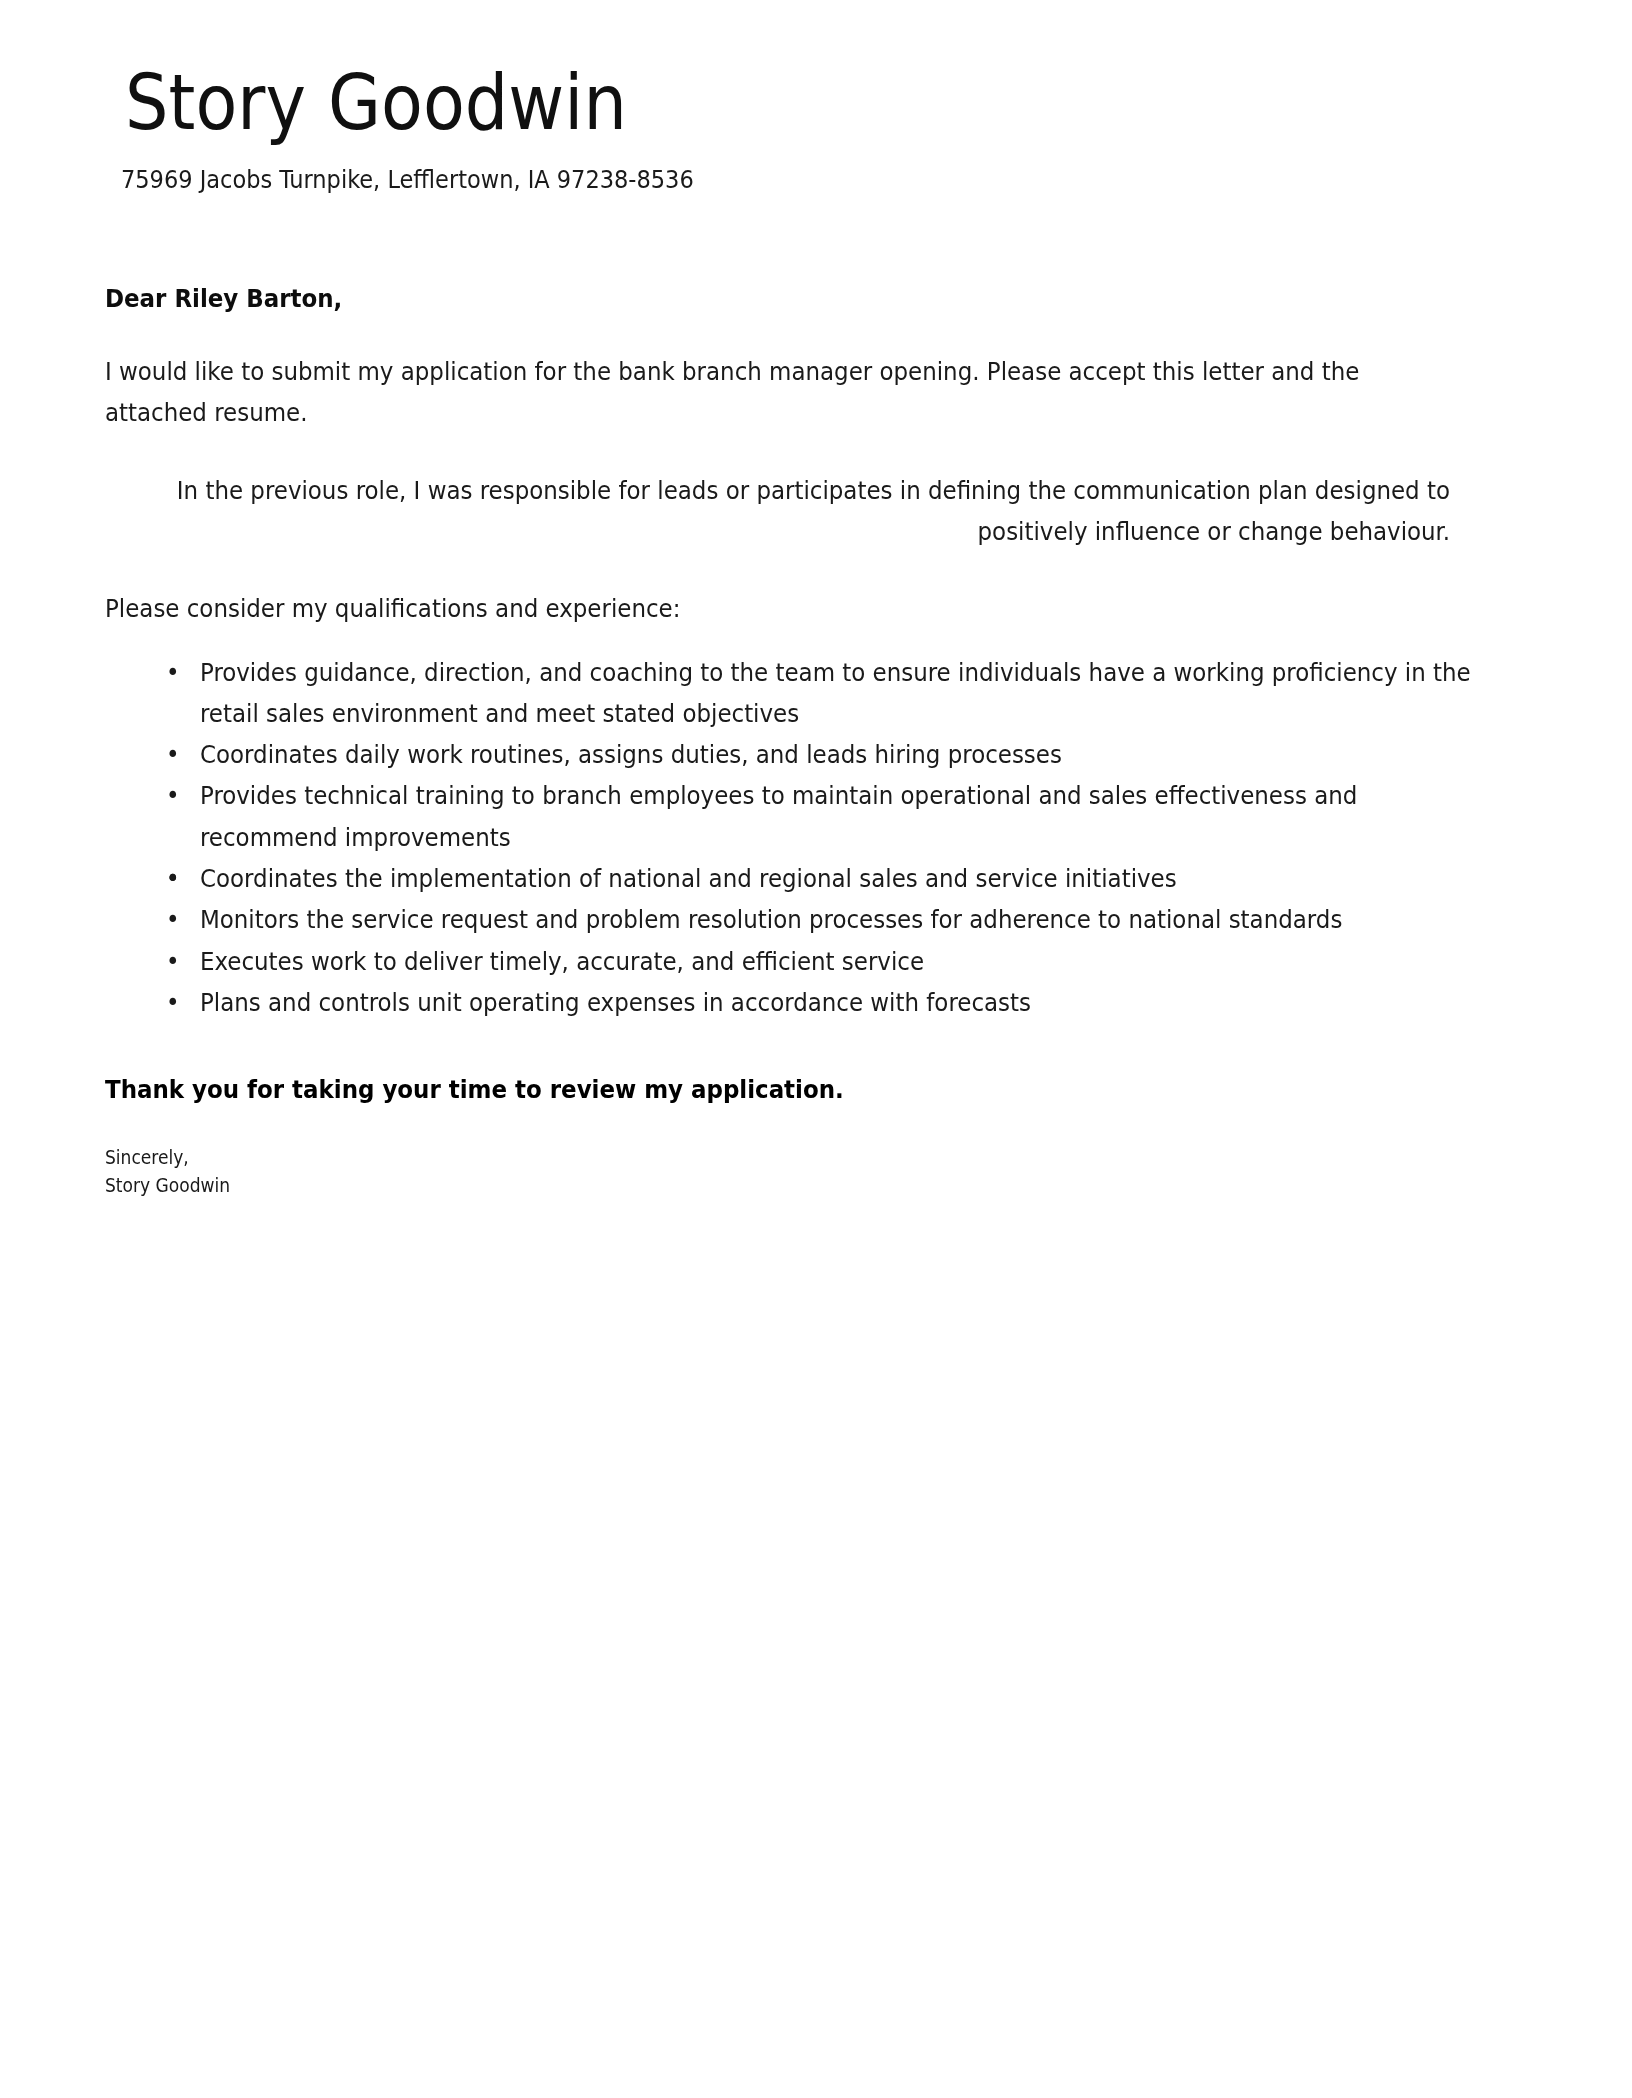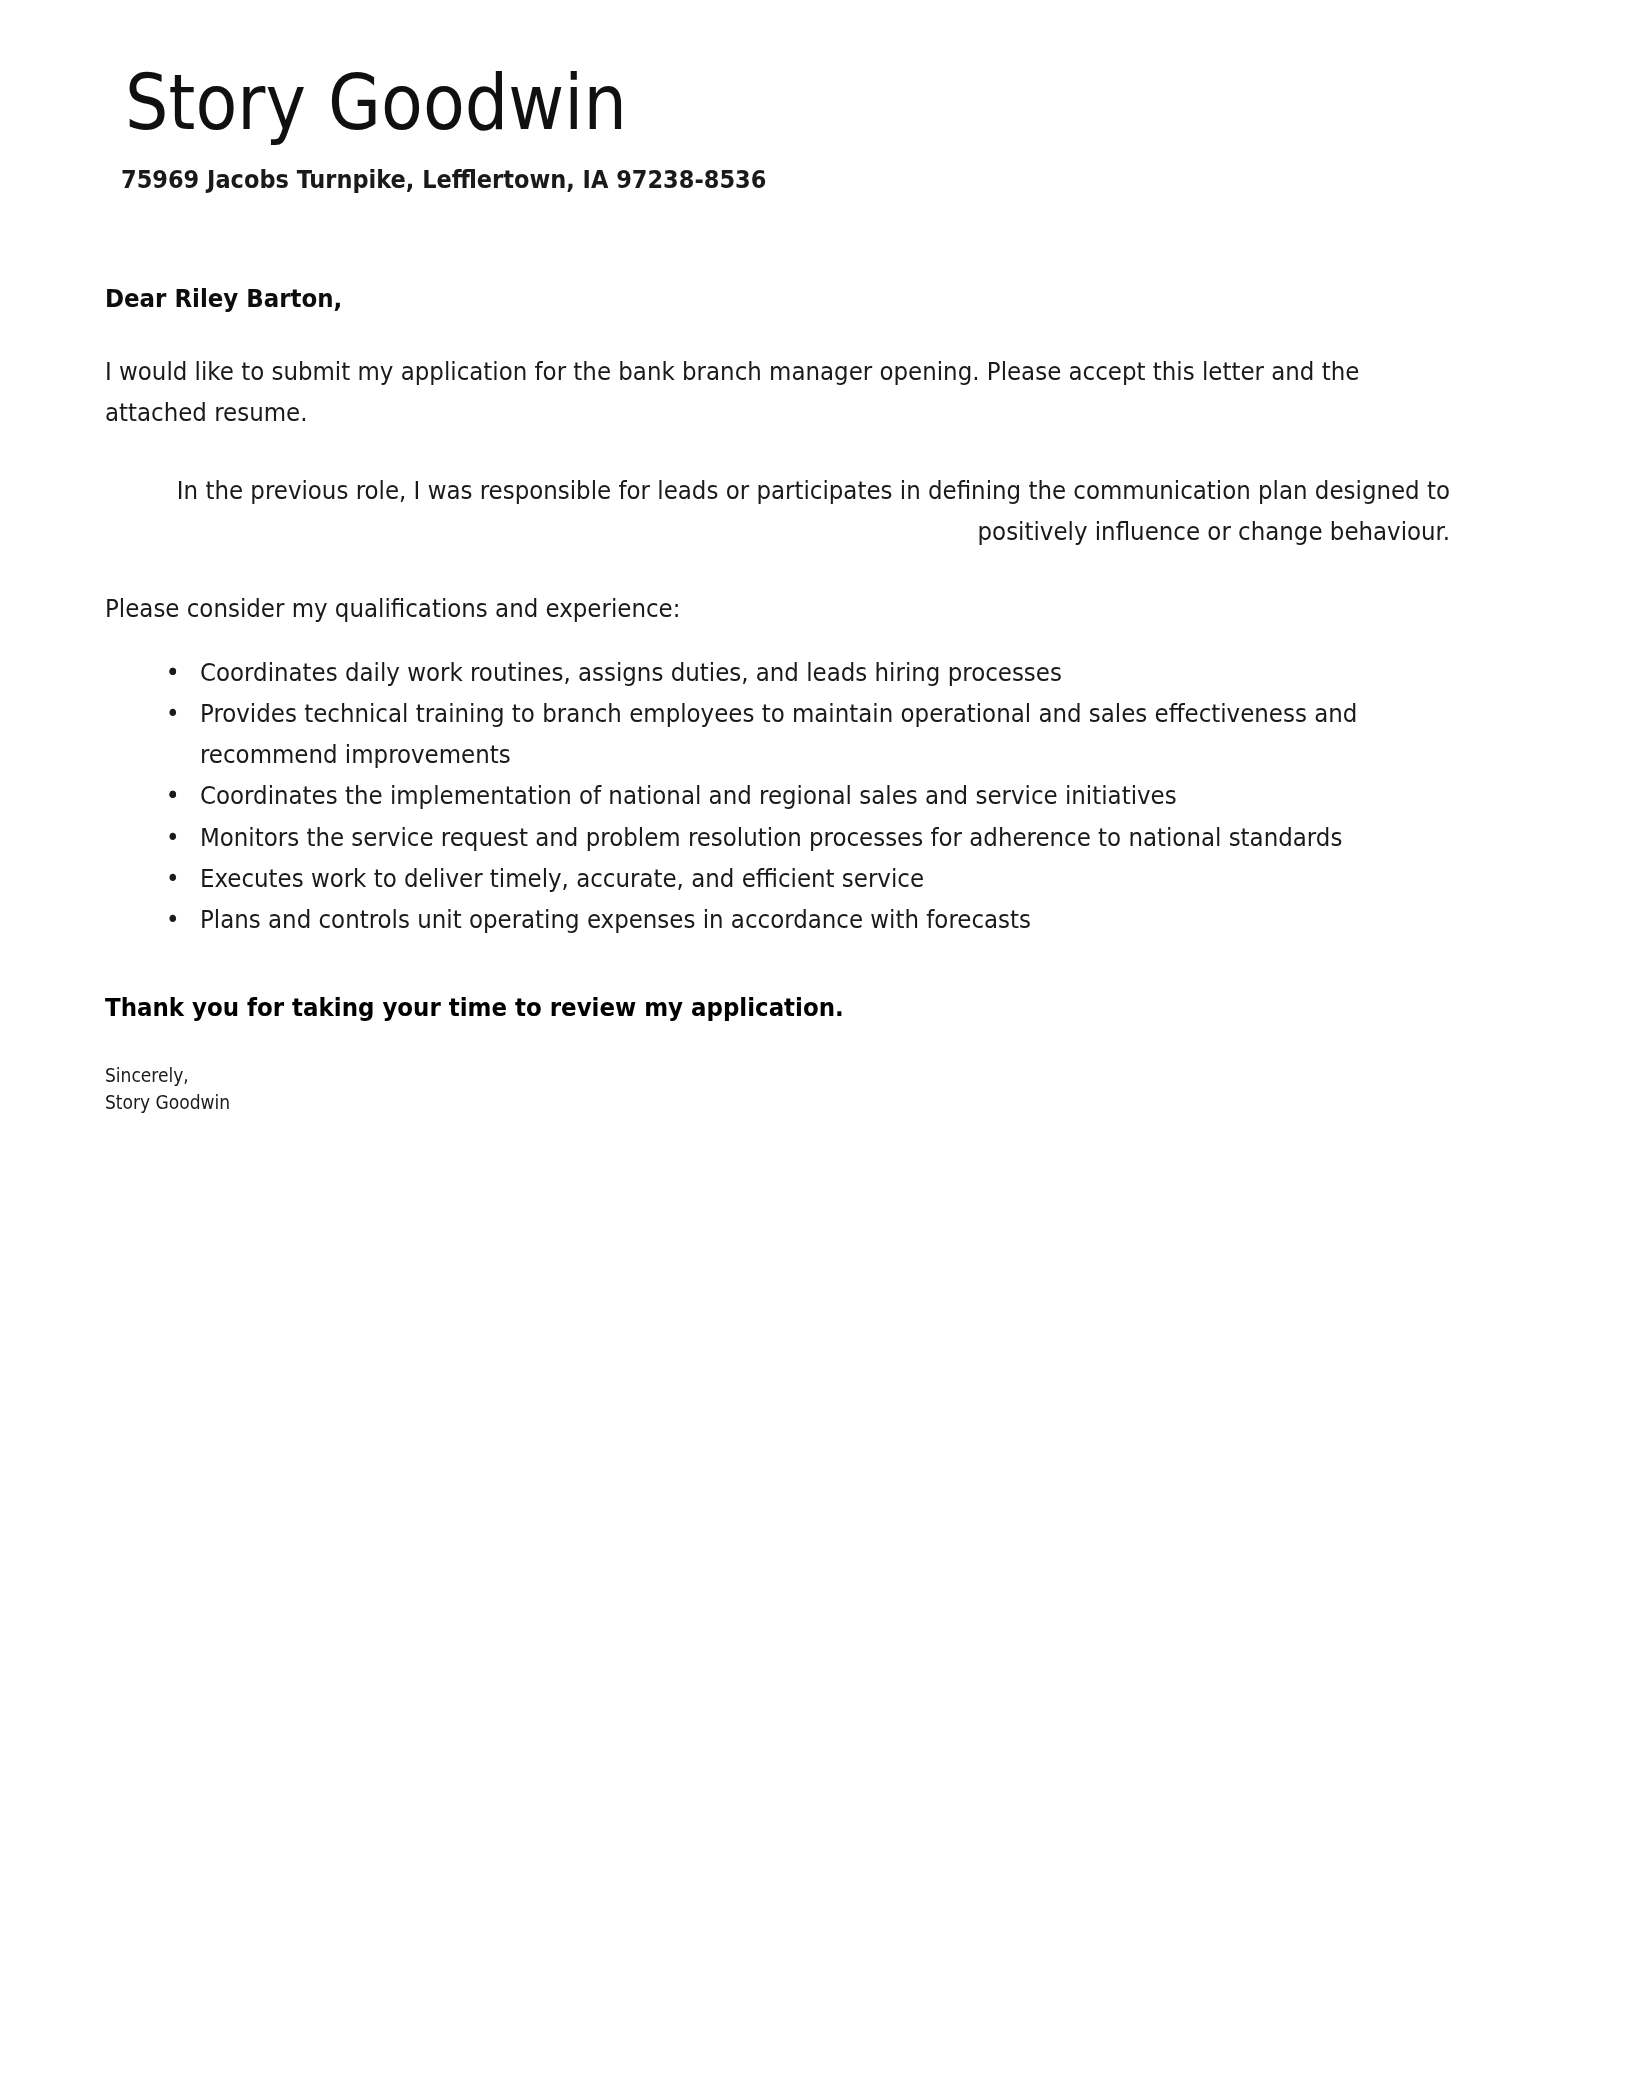--- a/index.html
+++ b/index.html
@@ -34,21 +34,21 @@
     font-size: 76px;
     font-weight: 400;
     line-height: 1.12;
     letter-spacing: 0.1px;
     color: #101010;
     margin: 0 0 0 21px;
     white-space: nowrap;
   }
   .address-line {
     font-size: 25px;
-    font-weight: 700;
+    font-weight: 400;
     line-height: 1.3;
     color: #1a1a1a;
     margin: 19px 0 0 17px;
   }
   .body-block {
     margin-top: 84px;
     width: 1340px;
   }
   .salutation {
     font-size: 25.5px;
@@ -127,20 +127,21 @@
 
       <p class="para">I would like to submit my application for the bank branch manager opening. Please accept this letter and the attached resume.</p>
 
       <p class="para narrow">In the previous role, I was responsible for leads or participates in defining the communication plan designed to positively influence or change behaviour.</p>
 
       <p class="para">Please consider my qualifications and experience:</p>
 
       <ul class="qual-list">
         <li>
           <span class="bullet-dot">•</span>
+          <span>Provides guidance, direction, and coaching to the team to ensure individuals have a working proficiency in the retail sales environment and meet stated objectives</span>
         </li>
         <li>
           <span class="bullet-dot">•</span>
           <span>Coordinates daily work routines, assigns duties, and leads hiring processes</span>
         </li>
         <li>
           <span class="bullet-dot">•</span>
           <span>Provides technical training to branch employees to maintain operational and sales effectiveness and recommend improvements</span>
         </li>
         <li>

